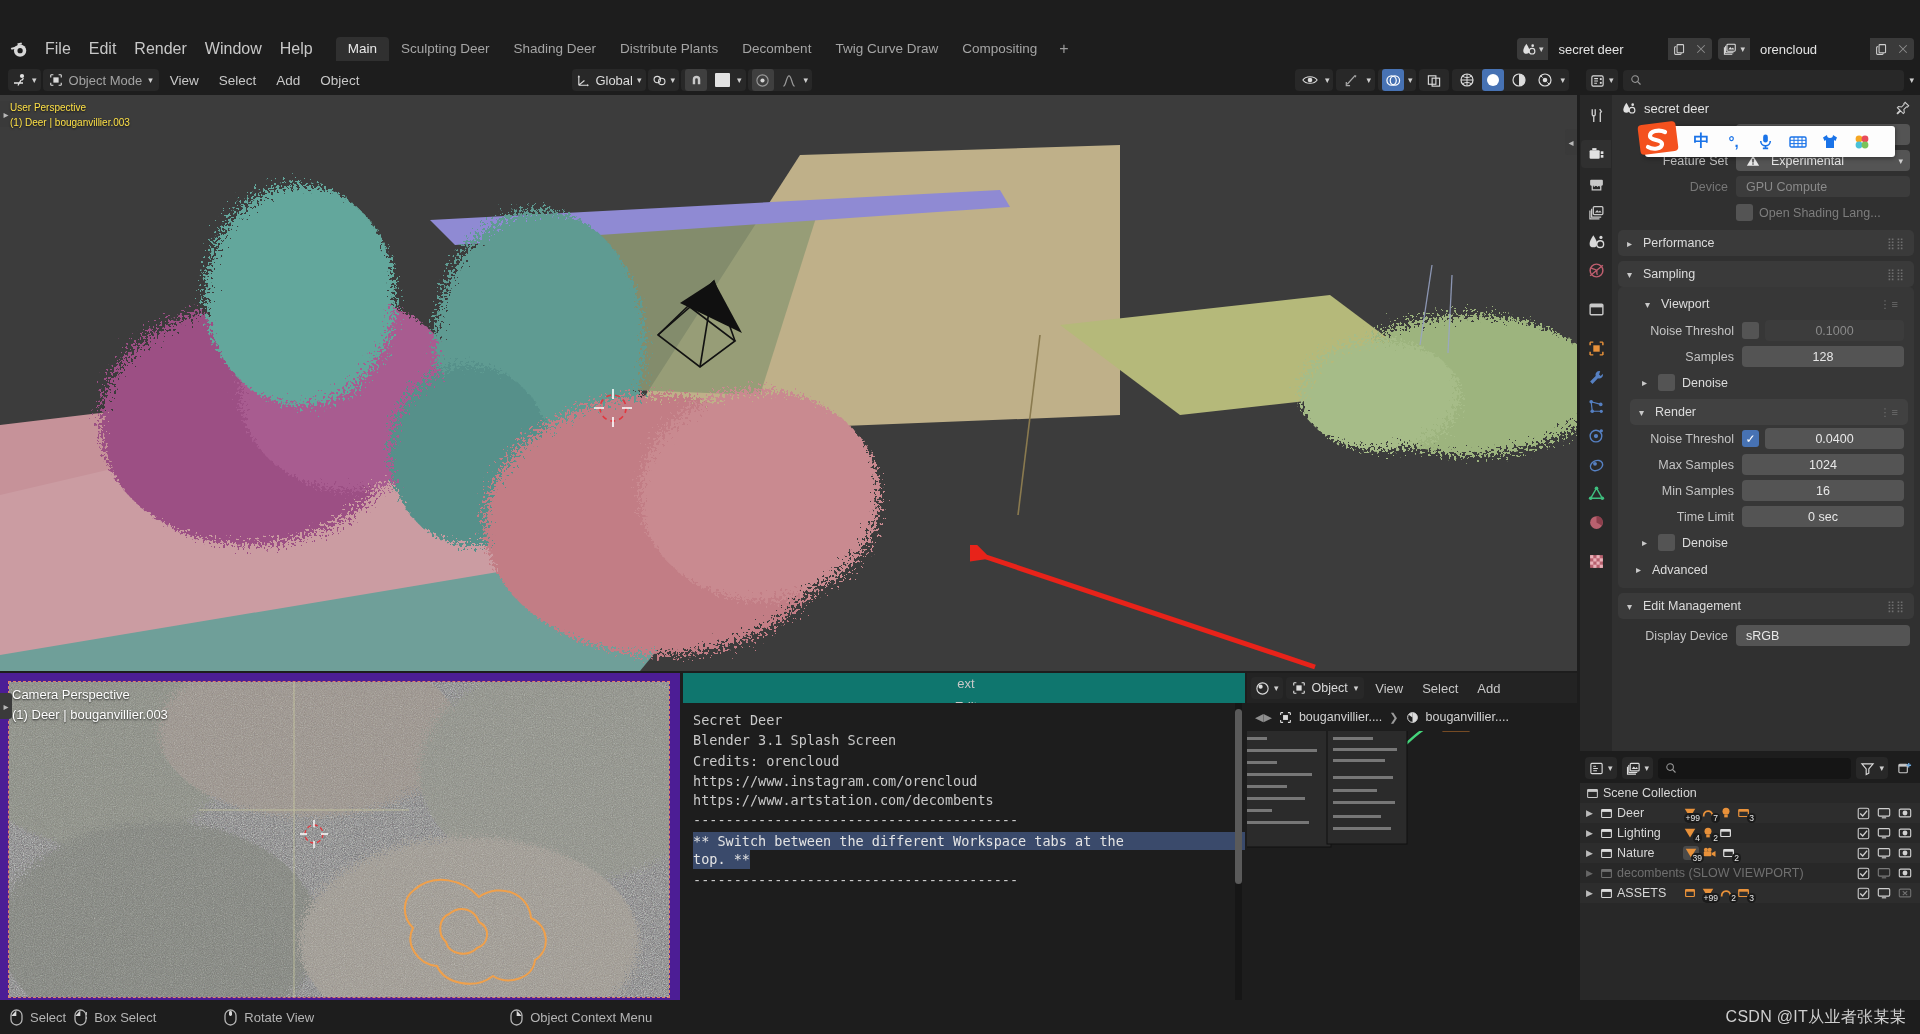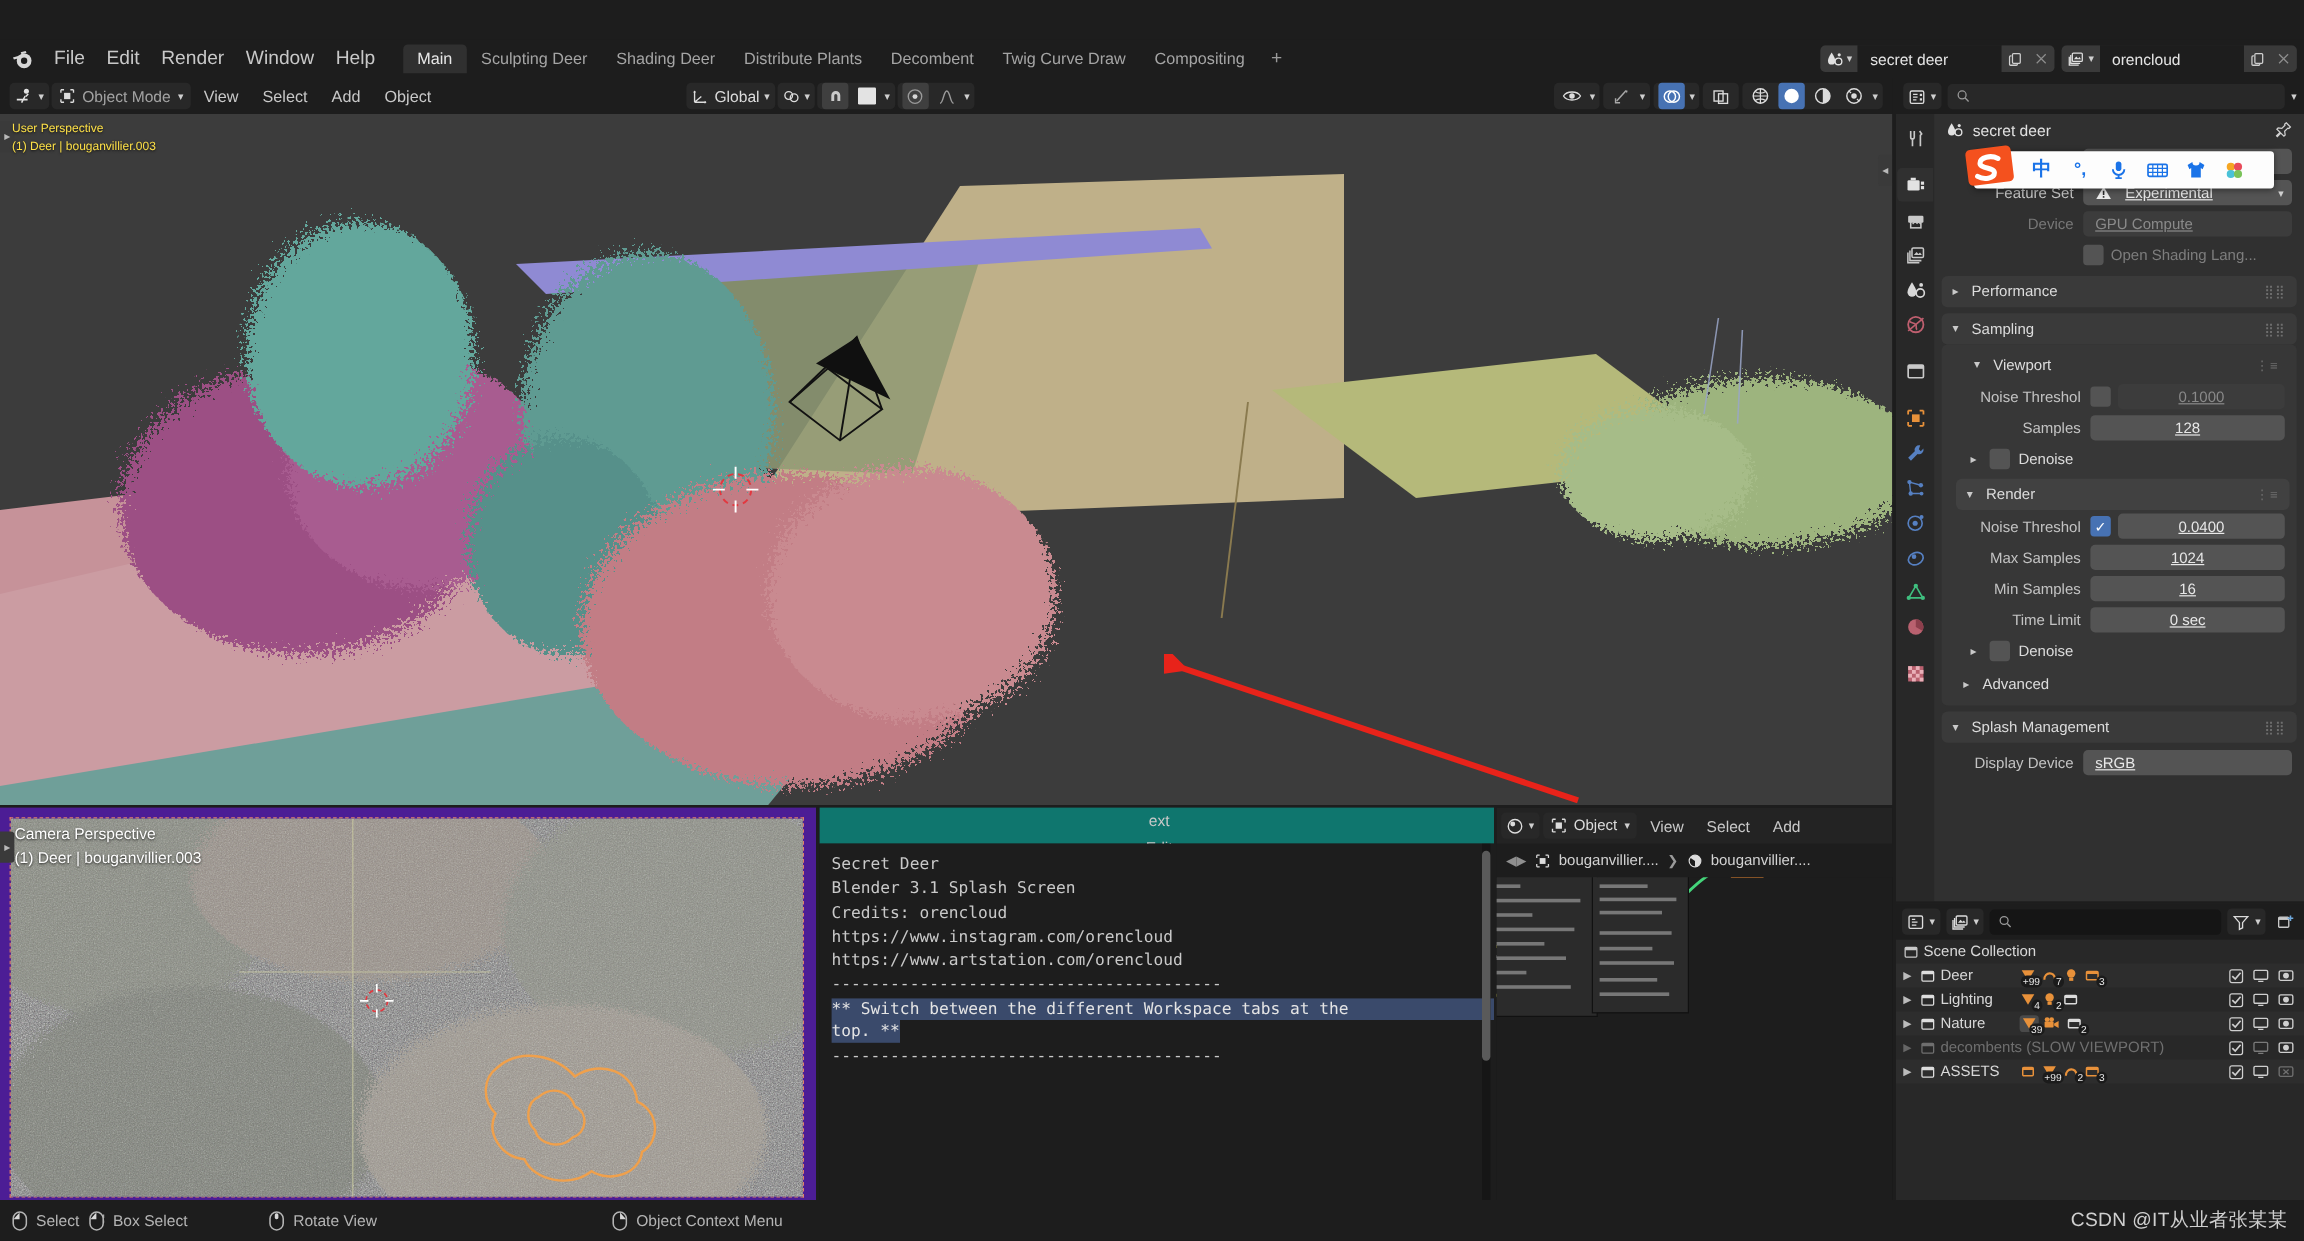--- a/index.html
+++ b/index.html
@@ -93,21 +93,21 @@
     display:flex; flex-direction:column; align-items:center; padding-top:6px; gap:1px; }
   .ptab { width:30px; height:28px; display:flex; align-items:center; justify-content:center; border-radius:4px 0 0 4px; }
   .ptab.active { background:#303030; }
   .ptab-gap { height:9px; }
   .props-body { position:absolute; left:32px; top:30px; right:0; bottom:0; background:#303030; overflow:hidden; padding-bottom:2px; }
   .pp-title { display:flex; align-items:center; gap:8px; height:26px; padding:0 10px; font-size:13px; color:#e0e0e0; }
   .row { display:flex; align-items:center; height:25px; margin:1px 10px 1px 0; gap:6px; }
   .row .lab { width:118px; text-align:right; font-size:12.5px; color:#c3c3c3; padding-right:2px; }
   .row .lab.dim { color:#777; }
   .fld { flex:1; height:21px; background:#545454; border-radius:4px; display:flex; align-items:center;
-    justify-content:center; font-size:12.5px; color:#e8e8e8; position:relative;text-decoration:underline; }
+    justify-content:center; font-size:12.5px; color:#e8e8e8; position:relative; }
   .fld.dim { background:#3c3c3c; color:#8a8a8a; }
   .fld.left { justify-content:flex-start; padding-left:10px; }
   .fld .cv { position:absolute; right:7px; font-size:9px; color:#cfcfcf; }
   .cbox { width:17px; height:17px; border-radius:3px; background:#545454; flex:none; }
   .cbox.on { background:#4772b3; display:flex; align-items:center; justify-content:center; color:#fff; font-size:12px; }
   .panel-hdr { display:flex; align-items:center; gap:7px; height:26px; background:#3a3a3a; border-radius:5px;
     margin:5px 6px 0 6px; padding:0 9px; font-size:12.5px; color:#dcdcdc; }
   .panel-hdr.sub { background:transparent; margin-left:18px; }
   .panel-hdr .dots { margin-left:auto; color:#6e6e6e; font-size:11px; letter-spacing:1px; }
   .tri { font-size:10px; color:#c9c9c9; display:inline-block; width:9px; }
@@ -531,21 +531,21 @@
     <div class="te-body">
       <div class="te-scroll-track"></div>
       <div class="te-scroll"></div>
       <div class="te-line">Secret Deer</div>
       <div class="te-line"></div>
       <div class="te-line">Blender 3.1 Splash Screen</div>
       <div class="te-line"></div>
       <div class="te-line">Credits: orencloud</div>
       <div class="te-line"></div>
       <div class="te-line">https://www.instagram.com/orencloud</div>
-      <div class="te-line">https://www.artstation.com/orencloud</div>
+      <div class="te-line">https://www.artstation.com/decombents</div>
       <div class="te-line"></div>
       <div class="te-line">----------------------------------------</div>
       <div class="te-line"></div>
       <div class="te-line sel">** Switch between the different Workspace tabs at the</div>
       <div class="te-line sel" style="display:inline-block">top. **</div>
       <div class="te-line"></div>
       <div class="te-line">----------------------------------------</div>
     </div>
   </div>
 
@@ -875,21 +875,21 @@
           <span>Denoise</span>
         </div>
         <div class="subrow" style="padding-left:18px;margin-top:2px">
           <span class="tri">▸</span>
           <span>Advanced</span>
         </div>
       </div>
 
       <div class="panel-hdr">
         <span class="tri">▾</span>
-        <span>Splash Management</span>
+        <span>Edit Management</span>
         <span class="dots">⣿⣿</span>
       </div>
       <div class="row" style="margin-top:4px">
         <span class="lab">Display Device</span>
         <span class="fld left">sRGB</span>
       </div>
     </div>
   </div>
 
   <div class="outliner">

